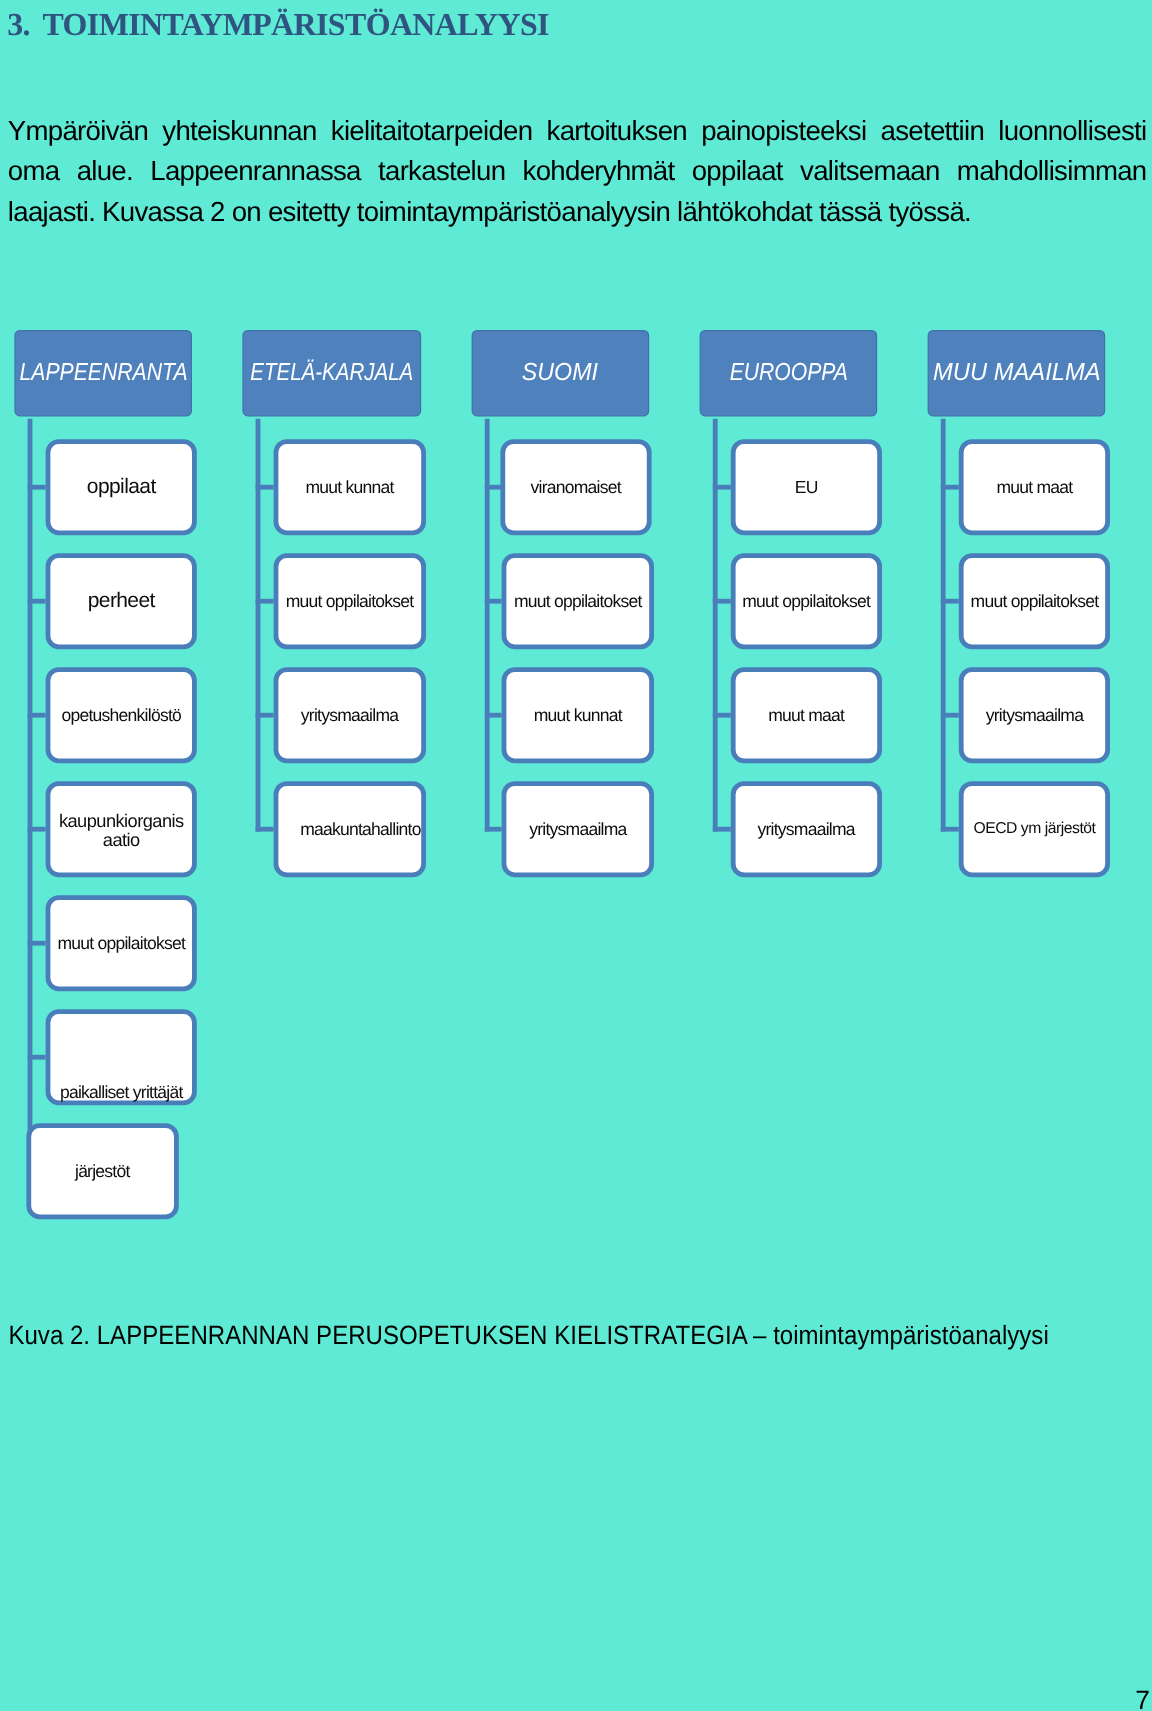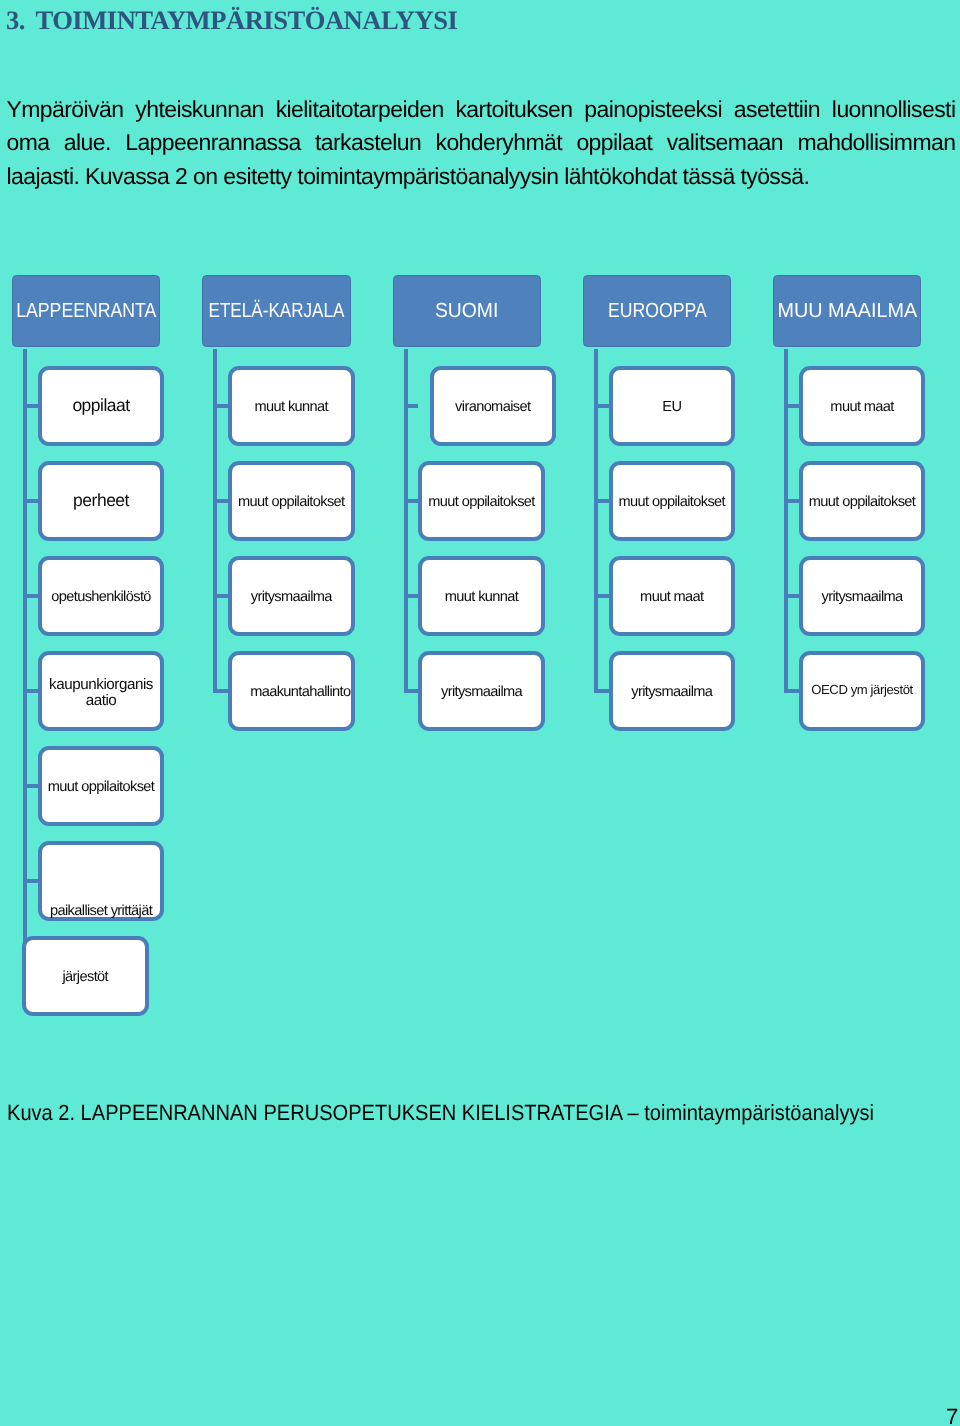--- a/index.html
+++ b/index.html
@@ -22,21 +22,21 @@
   #caption{position:absolute;left:7px;top:1102px;font-size:22px;line-height:22px;
            white-space:nowrap;color:#000;transform-origin:left center;transform:scaleX(0.9118);}
   #pageno{position:absolute;left:946px;top:1406.4px;font-size:22px;line-height:22px;color:#000;}
 
   
   #diagram{position:absolute;left:0;top:0;width:960px;height:1426px;}
   .col{position:absolute;top:275px;}
   .hdr{position:absolute;left:0;top:0;width:148.4px;height:71.6px;border-radius:4.5px;
        background:#4f81bd;border:1px solid #4272ac;box-sizing:border-box;
        color:#fff;display:flex;align-items:center;justify-content:center;
-       font-size:20.5px;line-height:20.5px;}
+       font-size:20.5px;line-height:20.5px;font-style:italic;}
   .hdr > span{display:inline-block;white-space:nowrap;transform-origin:center center;}
   .spine{position:absolute;background:#4a7ebb;width:4px;}
   .tick{position:absolute;background:#4a7ebb;height:4px;}
   .node{position:absolute;width:126.5px;height:80.4px;box-sizing:border-box;
         border:4px solid #4a7ebb;border-radius:11px;background:#fff;
         display:flex;align-items:center;justify-content:center;text-align:center;
         font-size:14.6px;line-height:15.8px;letter-spacing:-0.62px;color:#0d0d0d;}
   .node > span{display:block;transform:translateY(1.6px);}
   .node.big{font-size:17.5px;line-height:20px;letter-spacing:-0.5px;}
   .node.big > span{transform:translateY(-1px);}
@@ -131,21 +131,21 @@
         <div class="node" style="left: 25.8px; top: 376px; justify-content: flex-end;">
           <span><span>maakuntahallinto</span></span>
         </div>
       </div>
       <div class="col" style="left: 392.5px;">
         <div class="hdr">
           <span style="transform: scaleX(0.944);">SUOMI</span>
         </div>
         <div class="spine" style="left: 11px; top: 73.5px; height: 344.5px;"></div>
         <div class="tick" style="left: 11px; width: 14.8px; top: 129.2px;"></div>
-        <div class="node" style="left: 37px; top: 91px;">
+        <div class="node" style="left: 24px; top: 91px;">
           <span><span>viranomaiset</span></span>
         </div>
         <div class="tick" style="left: 11px; width: 14.8px; top: 224.2px;"></div>
         <div class="node" style="left: 25.8px; top: 186px;">
           <span><span>muut oppilaitokset</span></span>
         </div>
         <div class="tick" style="left: 11px; width: 14.8px; top: 319.2px;"></div>
         <div class="node" style="left: 25.8px; top: 281px;">
           <span><span>muut kunnat</span></span>
         </div>

